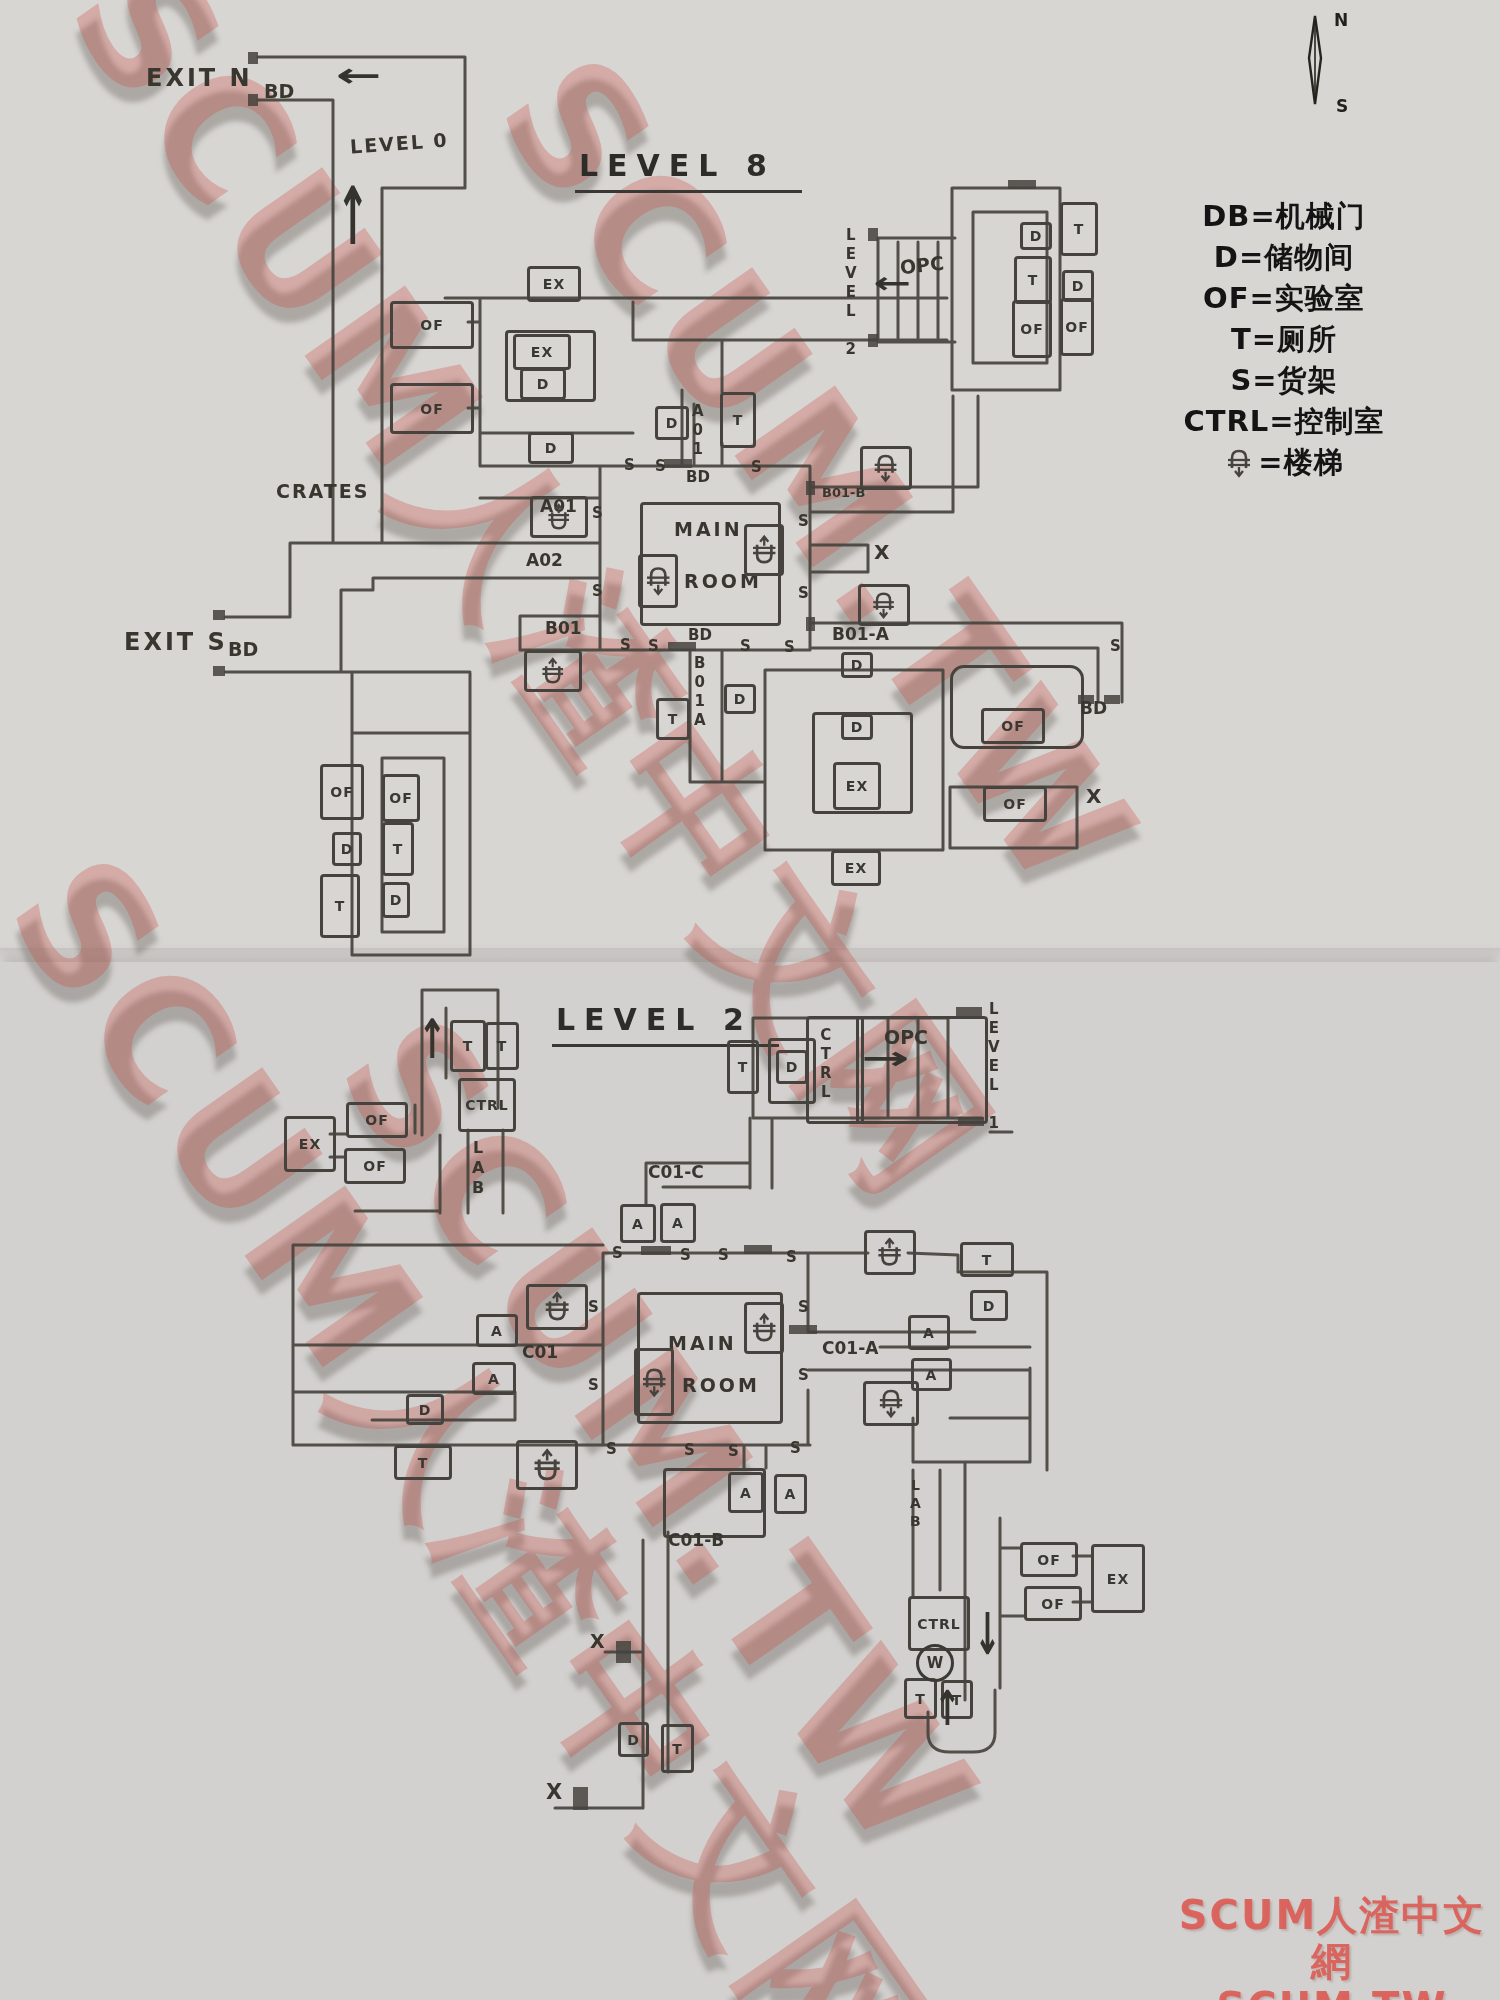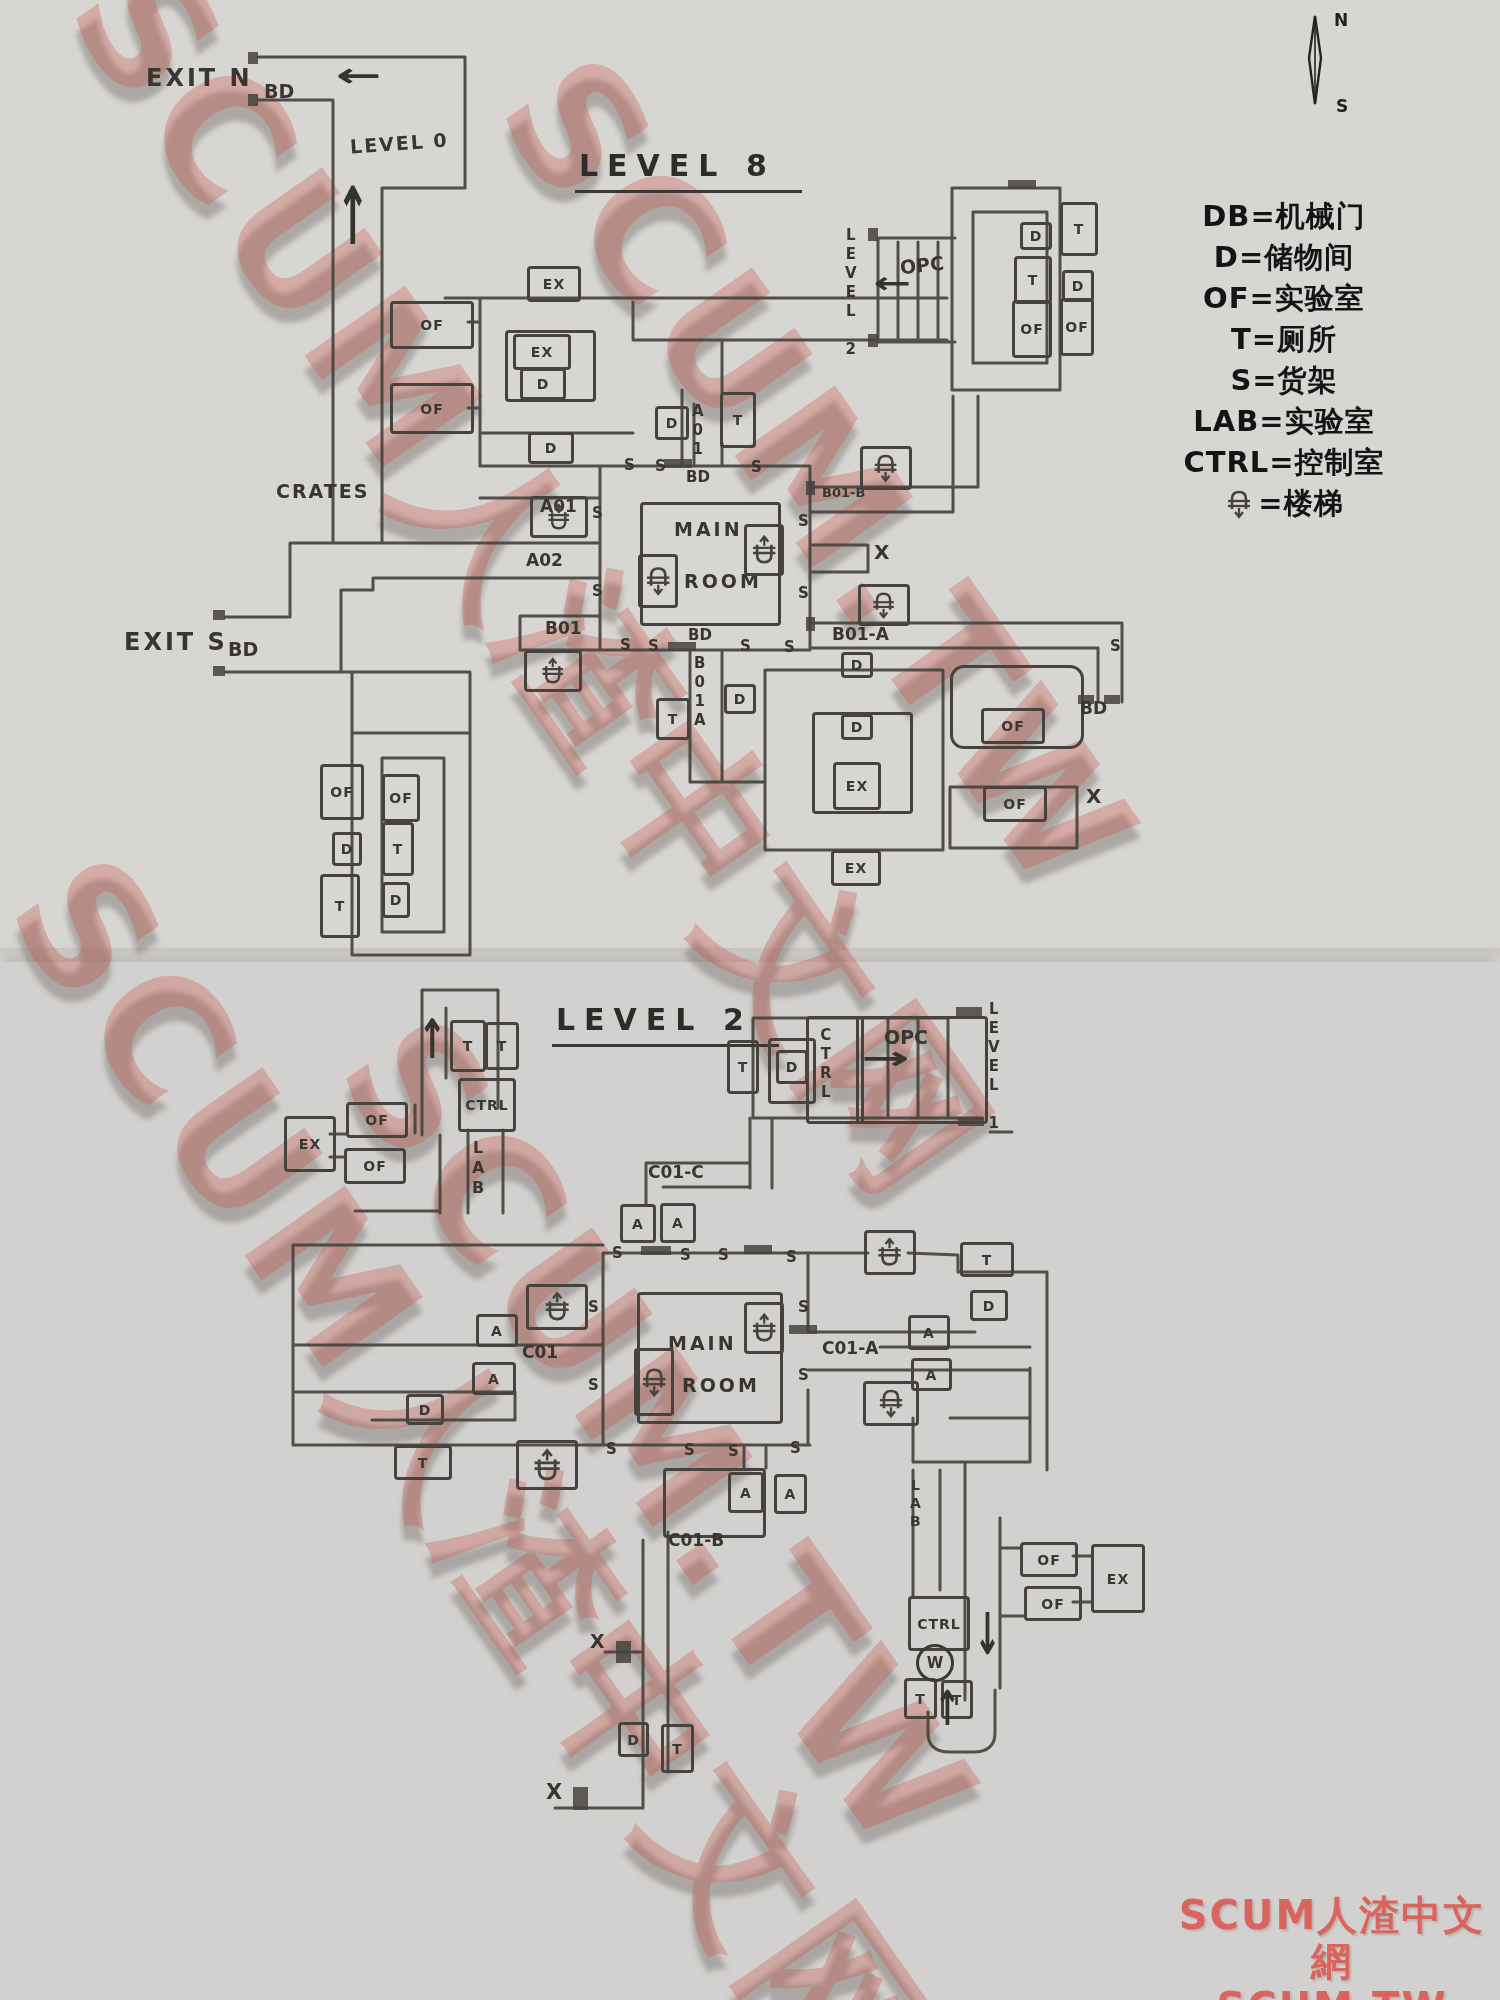--- a/index.html
+++ b/index.html
@@ -142,21 +142,20 @@
     <span class="cs">S</span>
   </div>
 
   <div class="legend">
       <div id="legend-list">
         <div class="row">DB=机械门</div>
         <div class="row">D=储物间</div>
         <div class="row">OF=实验室</div>
         <div class="row">T=厕所</div>
         <div class="row">S=货架</div>
-        <div class="row">LAB=实验室</div>
         <div class="row">CTRL=控制室</div>
         <div class="row"><svg viewBox="0 0 24 30">
       <path d="M5,20 V10 Q5,3 12,3 Q19,3 19,10 V20" fill="none" stroke="#46433e" stroke-width="2.6"></path>
       <line x1="1" y1="12" x2="23" y2="12" stroke="#46433e" stroke-width="2.3"></line>
       <line x1="1" y1="17" x2="23" y2="17" stroke="#46433e" stroke-width="2.3"></line>
       <path d="M12,19 V27 M8,23 L12,28 L16,23" fill="none" stroke="#46433e" stroke-width="2.3"></path>
     </svg>=楼梯</div>
       </div>
     </div>
 

